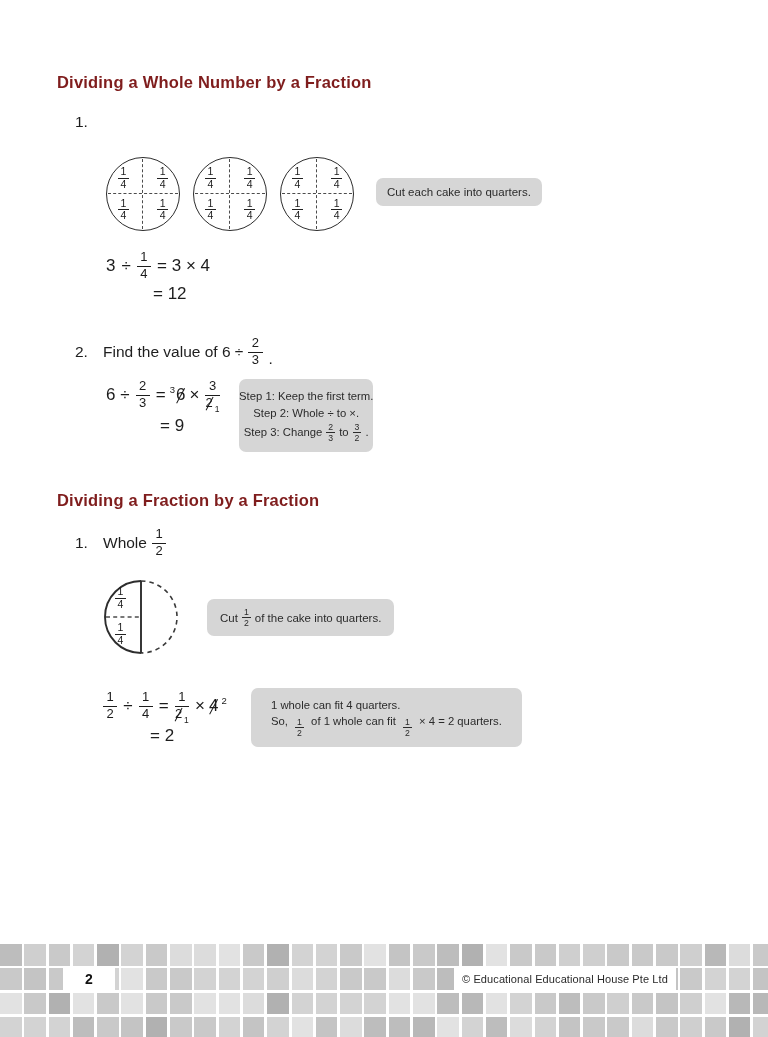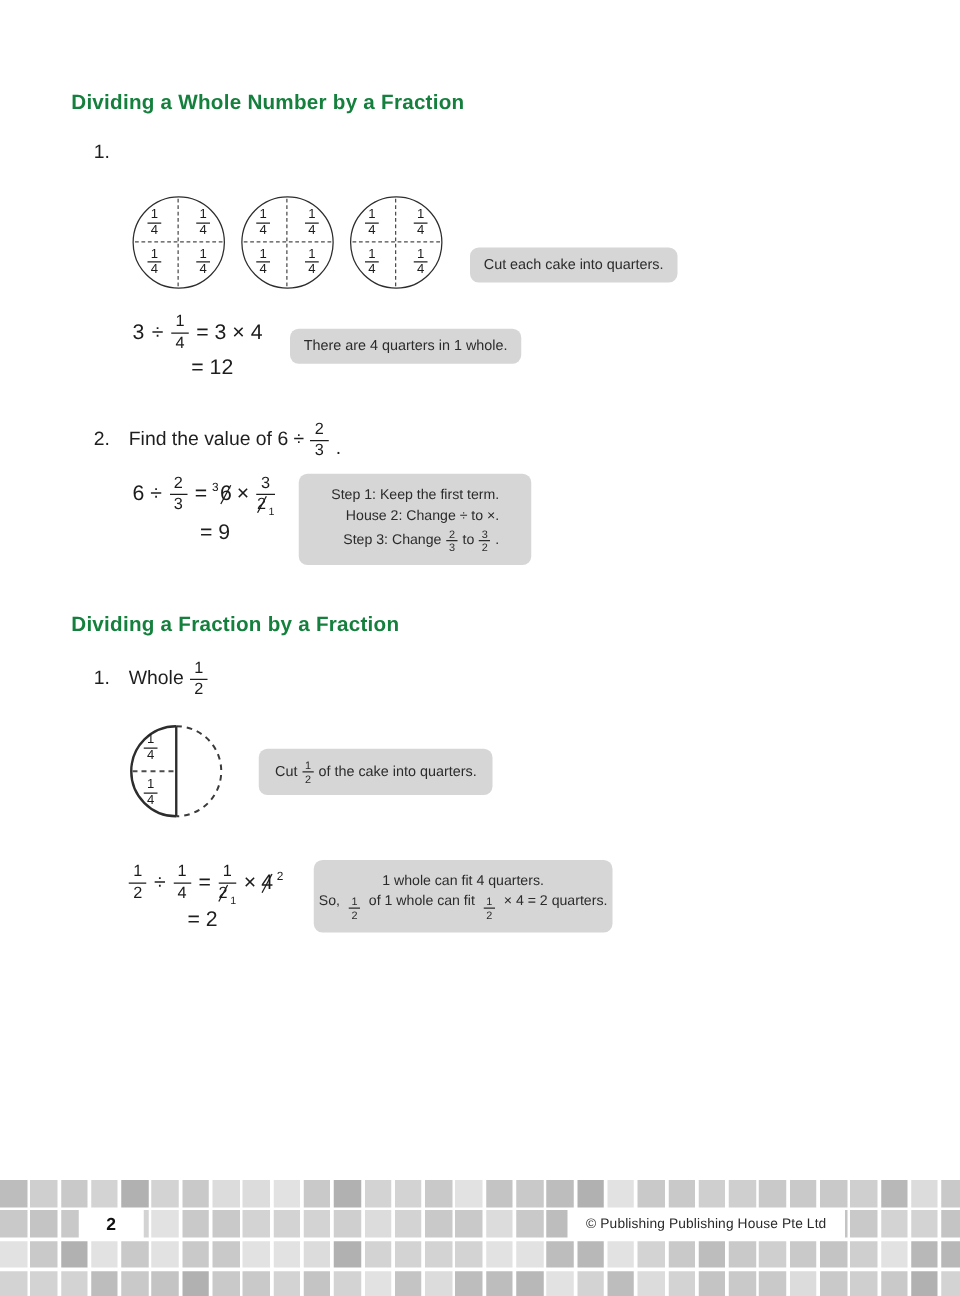--- a/index.html
+++ b/index.html
@@ -2,21 +2,21 @@
 <html><head>
 <meta charset="utf-8">
 <style>
   html,body { margin:0; padding:0; background:#ffffff; }
   .page {
     position:relative; width:768px; height:1037px; background:#ffffff;
     font-family:"Liberation Sans","DejaVu Sans",sans-serif; color:#1e1e1e;
     overflow:hidden;
   }
 
-  .title { position:absolute; font-weight:bold; font-size:16.5px; letter-spacing:0.2px; color:#15803d; }
+  .title { position:absolute; font-weight:bold; font-size:16.5px; letter-spacing:0.2px; color:#7f1d1d; }
   .t1 { left:57px; top:73px; }
   .t2 { left:57px; top:491px; }
 
   .prob { position:absolute; display:flex; align-items:center; font-size:15.5px; }
   .prob .pnum { width:28px; flex:0 0 28px; }
   .p1 { left:75px; top:113px; }
   .p2 { left:75px; top:333px; height:38px; }
   .p3 { left:75px; top:524px; height:38px; }
 
   .textline { position:absolute; font-size:15.5px; }
@@ -58,28 +58,28 @@
   .q.tl { left:11px; top:8px; }  .q.tr { right:11px; top:8px; }
   .q.bl { left:11px; bottom:8px; } .q.br { right:11px; bottom:8px; }
 
   .halfcake { position:absolute; left:103px; top:579px; width:76px; height:76px; }
   .halfcake .q.h-top { left:12px; top:7px; }
   .halfcake .q.h-bot { left:12px; top:43px; }
 
   
   .callout { position:absolute; background:#d6d6d6; border-radius:7px; padding:8px 11px;
     font-size:11.5px; color:#2b2b2b; display:flex; align-items:center; white-space:nowrap; }
-  .c1 { left:376px; top:198px; }
+  .c1 { left:376px; top:178px; }
   .c2 { left:232px; top:263px; }
   .c4 { left:207px; top:599px; }
   .callout .mrow { display:flex; align-items:center; }
   .callout .mrow > span { margin:0 2px; }
-  .steps { left:239px; top:379px; flex-direction:column; align-items:flex-end; padding:9px 26px; font-size:11.3px; line-height:1.5; }
+  .steps { left:239px; top:379px; flex-direction:column; align-items:center; padding:9px 0; font-size:11.3px; line-height:1.5; }
   .steps .srow { display:flex; align-items:center; }
-  .c5 { left:251px; top:688px; flex-direction:column; align-items:center; padding:9px 4px; font-size:11.3px; line-height:1.45; }
+  .c5 { left:251px; top:688px; flex-direction:column; align-items:flex-start; padding:9px 20px; font-size:11.3px; line-height:1.45; }
 
   
   .footer-grid { position:absolute; left:0; top:944px; width:768px; height:93px;
     display:grid; grid-template-columns:repeat(32,21.5px); grid-auto-rows:21.5px;
     column-gap:2.8px; row-gap:2.8px; overflow:hidden; }
   .fcell { width:21.5px; height:21.5px; }
   .band { position:absolute; background:#ffffff; display:flex; align-items:center; justify-content:center; }
   .band-page { left:63px; top:967px; width:52px; height:24px; font-weight:bold; font-size:14px; color:#111; }
   .band-copy { left:454px; top:967px; width:222px; height:24px; font-size:11px; color:#2a2a2a; letter-spacing:0.1px; white-space:nowrap; }
 </style>
@@ -165,23 +165,20 @@
     <span>3</span>
     <span>÷</span>
     <span class="frac">
         <span class="fn">1</span>
         <span class="fd">4</span>
       </span>
     <span>= 3 × 4</span>
   </div>
   <div class="line2 l1">= 12</div>
 
-  <div class="callout c2">
-    <span>There are 4 quarters in 1 whole.</span>
-  </div>
 
 
   <div class="prob p2">
     <span class="pnum">2.</span>
     <span>Find the value of 6 ÷</span>
     <span class="frac">
         <span class="fn">2</span>
         <span class="fd">3</span>
       </span>
     <span class="period">.</span>
@@ -198,21 +195,21 @@
     <span>×</span>
     <span class="frac">
       <span class="fn">3</span>
       <span class="fd"><span class="cx">2</span><span class="subsm">1</span></span>
     </span>
   </div>
   <div class="line2 l2">= 9</div>
 
   <div class="callout steps">
     <div class="srow">Step 1: Keep the first term.</div>
-    <div class="srow">House 2: Change ÷ to ×.</div>
+    <div class="srow">Step 2: Whole ÷ to ×.</div>
     <div class="srow">
       <span>Step 3: Change</span>
       <span class="mf">
           <span class="fn">2</span>
           <span class="fd">3</span>
         </span>
       <span>to</span>
       <span class="mf">
           <span class="fn">3</span>
           <span class="fd">2</span>
@@ -424,16 +421,16 @@
       <div class="fcell" style="background: rgb(201, 201, 201);"></div>
       <div class="fcell" style="background: rgb(207, 207, 207);"></div>
       <div class="fcell" style="background: rgb(201, 201, 201);"></div>
       <div class="fcell" style="background: rgb(177, 177, 177);"></div>
       <div class="fcell" style="background: rgb(211, 211, 211);"></div>
     </div>
   <div class="band band-page">
     <span>2</span>
   </div>
   <div class="band band-copy">
-    <span>© Publishing Publishing House Pte Ltd</span>
+    <span>© Educational Educational House Pte Ltd</span>
   </div>
 
 </div>
 
 </body></html>

